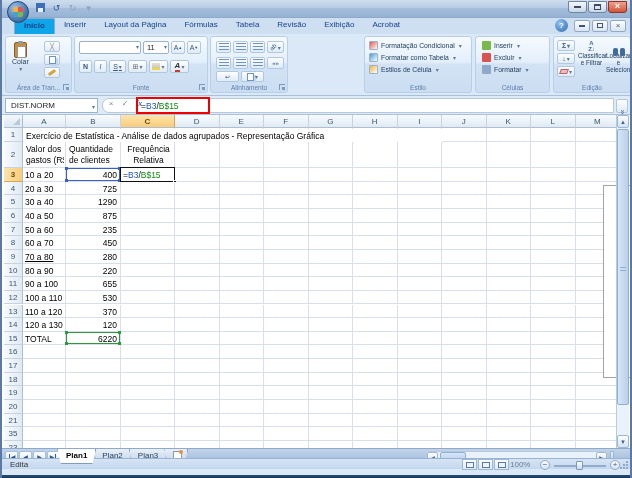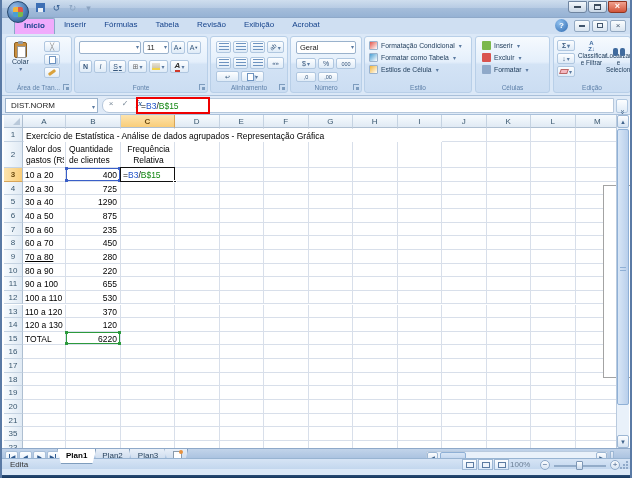--- a/index.html
+++ b/index.html
@@ -23,21 +23,21 @@
   .winctrl { position:absolute; right:3px; top:1px; display:flex; }
   .wbtn { width:19px; height:12px; margin-left:1px; border:1px solid #6e84a0; border-radius:0 0 3px 3px;
     background:linear-gradient(#f4f8fc,#c8d6e6); text-align:center; line-height:9px; font-size:9px; color:#333; }
   .wbtn .minbar { display:inline-block; width:7px; height:2px; background:#3c4c5e; margin-bottom:1px; }
   .wbtn .restbox { display:inline-block; width:7px; height:6px; border:1px solid #3c4c5e; border-top-width:2px; margin-top:2px; }
   .wbtn.close { background:linear-gradient(#f0a18f,#d2543a); color:#fff; font-weight:bold; border-color:#8f3420; }
   
   .tabrow { position:absolute; left:0; top:18px; width:100%; height:16px; background:#cfdff2; }
   .rtabs { position:absolute; left:12px; top:0; display:flex; height:16px; }
   .rtab { padding:2px 9px 0 9px; font-size:8px; color:#15428b; height:16px; }
-  .rtab.active { background:#f0abfc; border:1px solid #8aa8c8; border-bottom:none; border-radius:2px 2px 0 0; font-weight:bold; }
+  .rtab.active { background:#0ea5e9; border:1px solid #8aa8c8; border-bottom:none; border-radius:2px 2px 0 0; font-weight:bold; }
   .tabrow-right { position:absolute; right:4px; top:1px; display:flex; align-items:center; gap:2px; }
   .helporb { width:13px; height:13px; border-radius:50%; background:radial-gradient(circle at 35% 30%, #8fc0ef, #2f6ab0); 
     color:#fff; font-size:8px; text-align:center; line-height:13px; font-weight:bold; margin-right:4px; }
   .bbtn { width:16px; height:12px; border:1px solid #93a9c2; border-radius:2px; background:linear-gradient(#fbfdfe,#d9e4f0);
     text-align:center; line-height:10px; font-size:8px; color:#41556c; }
   .bbtn .minbar { display:inline-block; width:6px; height:2px; background:#41556c; margin-bottom:1px; }
   .bbtn .restbox { display:inline-block; width:6px; height:5px; border:1px solid #41556c; margin-top:2px; }
   
   .ribbon { position:absolute; left:0; top:34px; width:100%; height:62px; background:#dbe8f7; border-bottom:1px solid #a9c0da; }
   .rgroup { position:absolute; top:2px; height:57px; border:1px solid #b8cfe8; border-radius:3px;
@@ -167,20 +167,21 @@
     </div>
   </div>
   <div class="orb">
       <div class="orb-logo"></div>
     </div>
 
   <div class="tabrow">
     <div class="rtabs" id="ribbon-tabs">
         <div class="rtab active">Início</div>
         <div class="rtab">Inserir</div>
+        <div class="rtab">Layout da Página</div>
         <div class="rtab">Fórmulas</div>
         <div class="rtab">Tabela</div>
         <div class="rtab">Revisão</div>
         <div class="rtab">Exibição</div>
         <div class="rtab">Acrobat</div>
       </div>
     <div class="tabrow-right">
       <span class="helporb">?</span>
       <span class="bbtn"><i class="minbar"></i></span>
       <span class="bbtn"><i class="restbox"></i></span>
@@ -278,37 +279,20 @@
         <span class="mini" style="width:23px;height:11px;font-size:6px;">↩</span>
         <span class="mini" style="width:23px;height:11px;">
             <i class="copyicon"></i>
             <span class="da2">▾</span>
           </span>
       </div>
       <div class="glabel">Alinhamento</div>
       <div class="launch"></div>
     </div>
 
-    <div class="rgroup" style="left:288px;width:72px;">
-      <span class="combo" style="position:absolute;left:5px;top:4px;width:60px;height:13px;"><span>Geral</span><span class="da">▾</span></span>
-      <div style="position:absolute;left:5px;top:21px;display:flex;gap:2px;">
-        <span class="mini" style="width:20px;height:11px;">
-            <span>$</span>
-            <span class="da2">▾</span>
-          </span>
-        <span class="mini" style="width:16px;height:11px;">%</span>
-        <span class="mini" style="width:20px;height:11px;font-size:5.5px;">000</span>
-      </div>
-      <div style="position:absolute;left:5px;top:35px;display:flex;gap:2px;">
-        <span class="mini" style="width:20px;height:10px;font-size:5.5px;">,0</span>
-        <span class="mini" style="width:20px;height:10px;font-size:5.5px;">,00</span>
-      </div>
-      <div class="glabel">Número</div>
-      <div class="launch"></div>
-    </div>
 
     <div class="rgroup" style="left:362px;width:108px;">
       <div id="style-items" style="position:absolute;left:4px;top:4px;display:flex;flex-direction:column;gap:3px;">
           <div style="display: flex; align-items: center; gap: 3px;">
             <div class="sticon" style="background: linear-gradient(135deg, rgb(226, 87, 76), rgb(255, 255, 255)); border: 1px solid rgb(154, 178, 204);"></div>
             <span class="stlabel">Formatação Condicional</span>
             <span class="da2">▾</span>
           </div>
           <div style="display: flex; align-items: center; gap: 3px;">
             <div class="sticon" style="background: linear-gradient(135deg, rgb(74, 159, 212), rgb(255, 255, 255)); border: 1px solid rgb(154, 178, 204);"></div>

